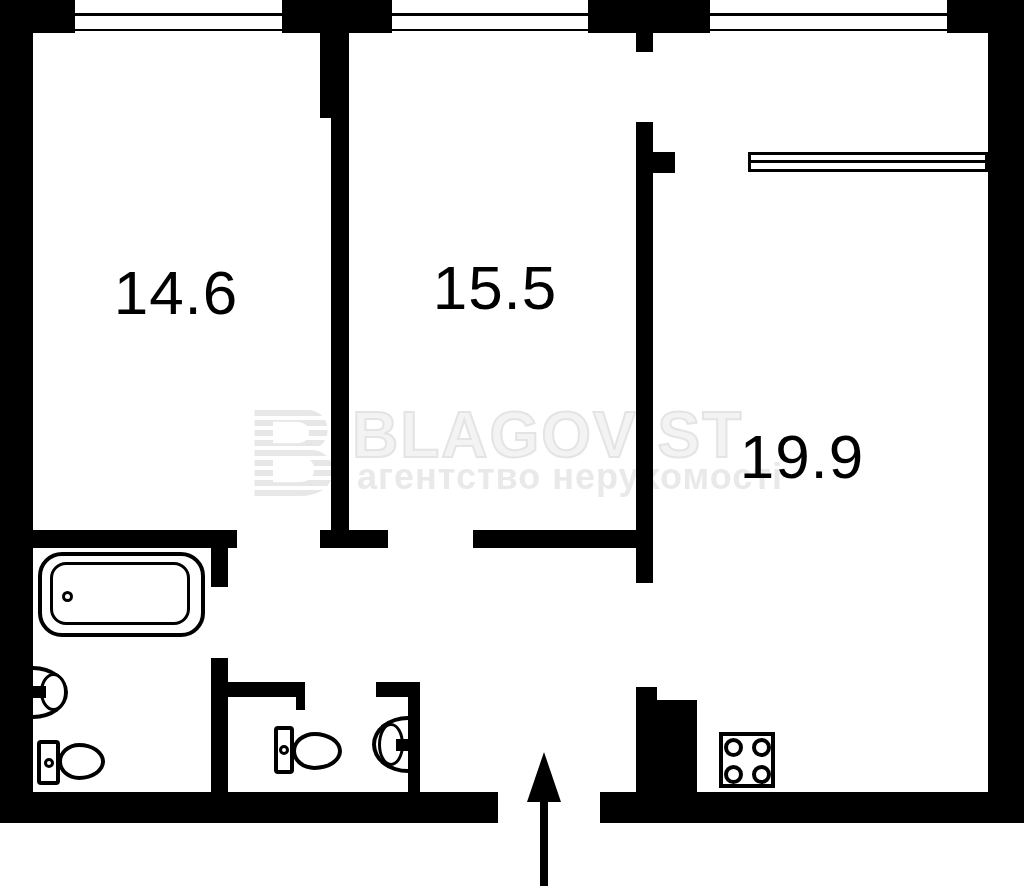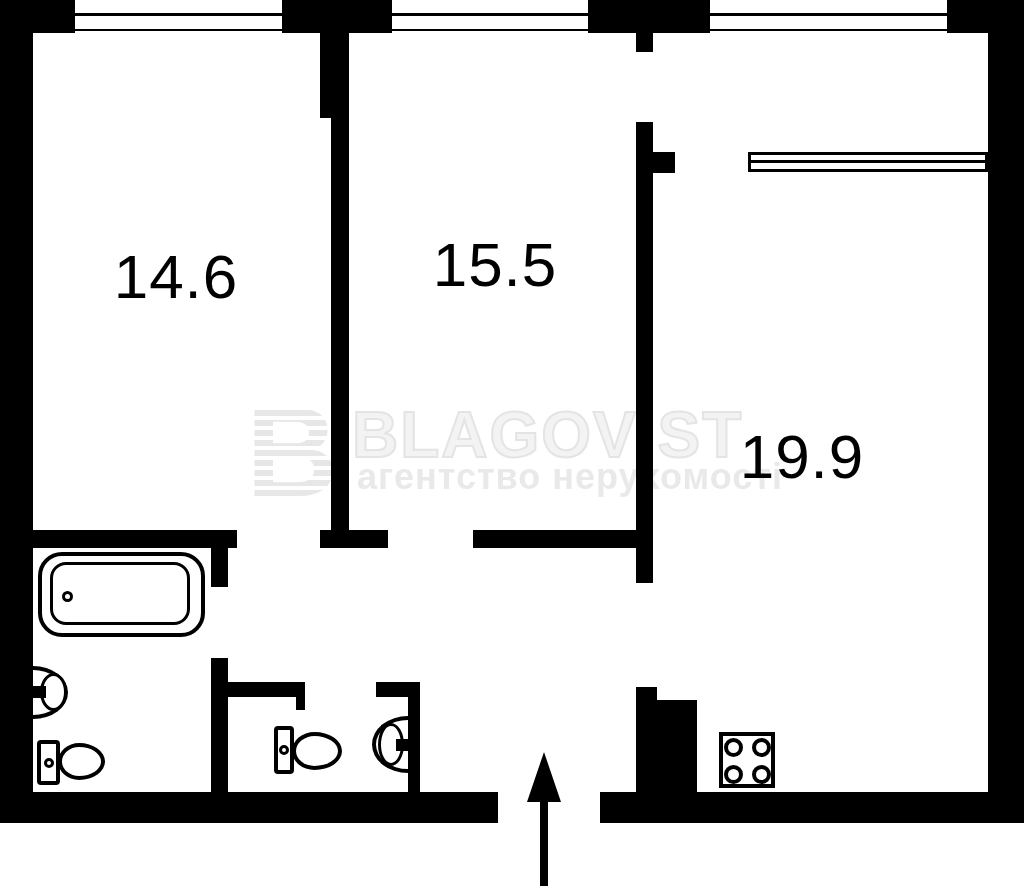--- a/index.html
+++ b/index.html
@@ -176,17 +176,17 @@
 
   <div class="fixture" style="left:719px;top:732px;width:56px;height:56px;"></div>
   <div class="fixture round" style="left:724px;top:738px;width:19px;height:19px;"></div>
   <div class="fixture round" style="left:752px;top:738px;width:19px;height:19px;"></div>
   <div class="fixture round" style="left:724px;top:765px;width:19px;height:19px;"></div>
   <div class="fixture round" style="left:752px;top:765px;width:19px;height:19px;"></div>
 
   <div class="arrow-head"></div>
   <div class="arrow-shaft"></div>
 
-  <div class="area-label" style="left:88px; top:246px;">14.6</div>
-  <div class="area-label" style="left:407px;top:234px;">15.5</div>
+  <div class="area-label" style="left:88px; top:262px;">14.6</div>
+  <div class="area-label" style="left:407px;top:257px;">15.5</div>
   <div class="area-label" style="left:714px;top:426px;">19.9</div>
 
 </div>
 
 </body></html>

